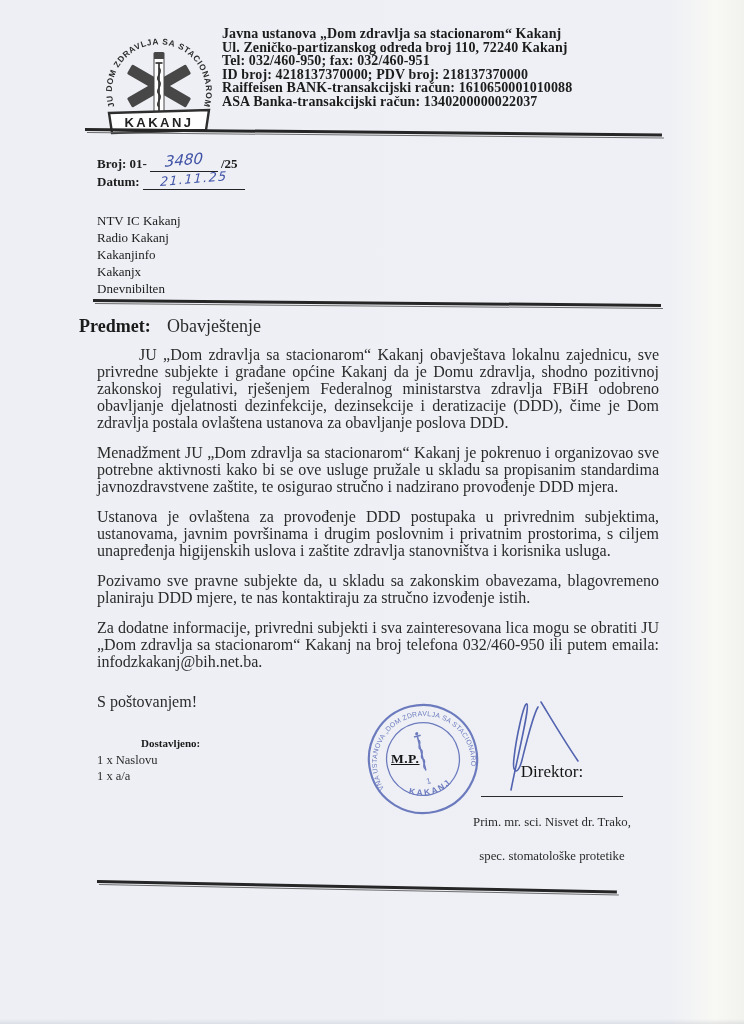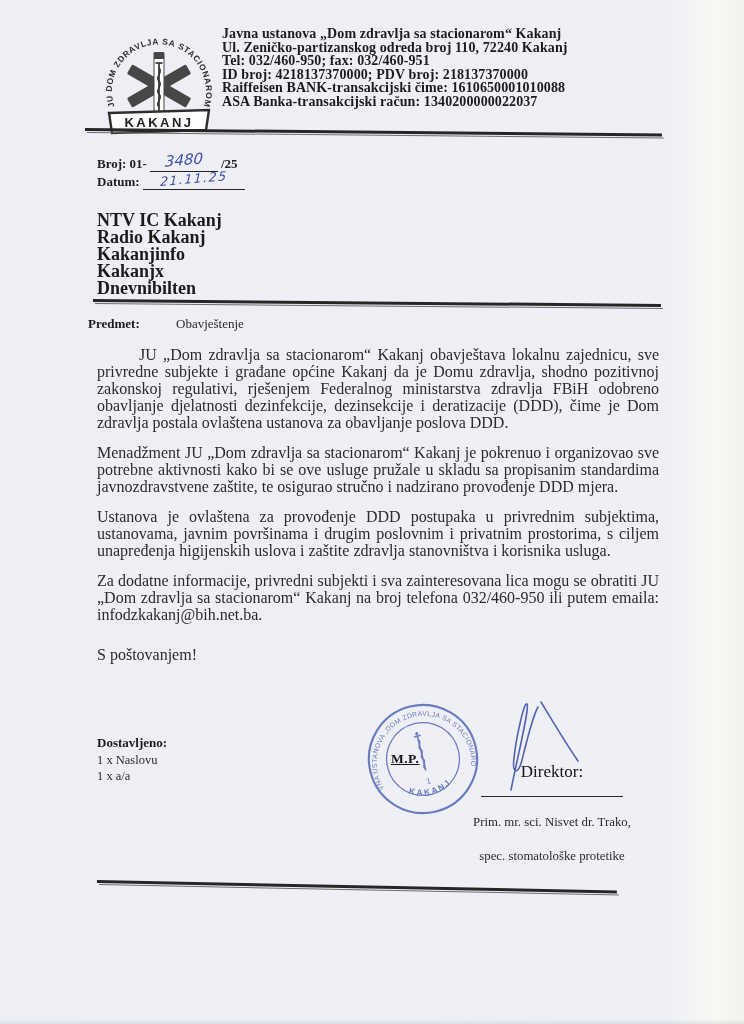--- a/index.html
+++ b/index.html
@@ -28,34 +28,34 @@
   .refrow { height:20px; white-space:nowrap; }
   .slot { display:inline-block; border-bottom:1.6px solid #222; text-align:center;
     vertical-align:bottom; margin:0 3px; }
   .slot-broj { width:68px; }
   .slot-datum { width:102px; }
   .hand { display:inline-block; font-family:"DejaVu Sans", sans-serif; font-style:italic;
     font-weight:400; color:#3f51a5; transform:rotate(-5deg) skewX(-8deg); position:relative; top:-2px; }
   .hand-broj { font-size:15px; }
   .hand-datum { font-size:12.5px; letter-spacing:1.5px; }
 
-  .recipients { position:absolute; left:97px; top:212px; font-weight:bold; font-size:18px;
+  .recipients { position:absolute; left:97px; top:212px; font-weight:normal; font-size:13px;
     line-height:17px; color:#1b1b1b; }
 
-  .subject { position:absolute; left:88px; top:316px; font-size:13px; }
+  .subject { position:absolute; left:79px; top:316px; font-size:18px; }
   .subject .lbl { display:inline-block; width:88px; font-weight:bold; color:#1b1b1b; }
 
   .body-text { position:absolute; left:97px; top:346px; width:562px; font-size:16px; line-height:17px; }
   .body-text p { margin:0 0 13px 0; text-align:justify; }
   .body-text p.first { text-indent:42px; }
   .closing { margin-top:23px; }
 
   
   .dostavljeno { position:absolute; left:97px; top:735px; font-size:12.5px; line-height:16.5px; }
-  .dostavljeno .lbl { font-weight:bold; font-size:13px; color:#1b1b1b; }
+  .dostavljeno .lbl { font-weight:bold; font-size:11px; color:#1b1b1b;margin-left:44px; }
 
   .stamp { position:absolute; left:364px; top:700px; width:118px; height:118px;
     transform:rotate(-14deg); opacity:.88; z-index:1; }
   .mp { position:absolute; left:391px; top:751px; font-weight:bold; font-size:13.5px;
     color:#141414; z-index:2; letter-spacing:.5px;text-decoration:underline; }
 
   .director { position:absolute; left:452px; top:731px; width:200px; text-align:center; z-index:2; }
   .director .lbl { font-weight:normal; font-size:17px; color:#151515;margin-top:31px; }
   .director .sigline { width:142px; margin:13px auto 3px auto; border-bottom:1.6px solid #2a2a2a; height:1px; }
   .director .name, .director .title { font-size:12.8px; line-height:16.5px;margin-top:17px; }
@@ -91,21 +91,21 @@
         <text x="66" y="109" text-anchor="middle" font-family="Liberation Sans, sans-serif" font-size="13" font-weight="bold" fill="#222" letter-spacing="2.5">KAKANJ</text>
       </g>
     </svg>
   </div>
 
   <div class="lh-text">
     <div>Javna ustanova „Dom zdravlja sa stacionarom“ Kakanj</div>
     <div>Ul. Zeničko-partizanskog odreda broj 110, 72240 Kakanj</div>
     <div>Tel: 032/460-950; fax: 032/460-951</div>
     <div>ID broj: 4218137370000; PDV broj: 218137370000</div>
-    <div>Raiffeisen BANK-transakcijski čime: 1610650001010088</div>
+    <div>Raiffeisen BANK-transakcijski račun: 1610650001010088</div>
     <div>ASA Banka-transakcijski račun: 1340200000022037</div>
   </div>
 
   <div class="rule rule-header"></div>
 
   <div class="refblock">
     <div class="refrow">
       <span>Broj: 01-</span><span class="slot slot-broj"><span class="hand hand-broj">3480</span></span><span>/25</span>
     </div>
     <div class="refrow">
@@ -124,20 +124,21 @@
   <div class="rule rule-recipients"></div>
 
   <div class="subject">
     <span class="lbl">Predmet:</span><span>Obavještenje</span>
   </div>
 
   <div class="body-text">
     <p class="first">JU „Dom zdravlja sa stacionarom“ Kakanj obavještava lokalnu zajednicu, sve privredne subjekte i građane općine Kakanj da je Domu zdravlja, shodno pozitivnoj zakonskoj regulativi, rješenjem Federalnog ministarstva zdravlja FBiH odobreno obavljanje djelatnosti dezinfekcije, dezinsekcije i deratizacije (DDD), čime je Dom zdravlja postala ovlaštena ustanova za obavljanje poslova DDD.</p>
     <p>Menadžment JU „Dom zdravlja sa stacionarom“ Kakanj je pokrenuo i organizovao sve potrebne aktivnosti kako bi se ove usluge pružale u skladu sa propisanim standardima javnozdravstvene zaštite, te osigurao stručno i nadzirano provođenje DDD mjera.</p>
     <p>Ustanova je ovlaštena za provođenje  DDD postupaka u privrednim subjektima, ustanovama, javnim površinama i drugim poslovnim i privatnim prostorima, s ciljem unapređenja higijenskih uslova i zaštite zdravlja stanovništva i korisnika usluga.</p>
+    <p>Pozivamo sve pravne subjekte da, u skladu sa zakonskim obavezama, blagovremeno planiraju DDD mjere, te nas kontaktiraju za stručno izvođenje istih.</p>
     <p>Za dodatne informacije, privredni subjekti i sva zainteresovana lica mogu se obratiti JU „Dom zdravlja sa stacionarom“ Kakanj na broj telefona 032/460-950 ili putem emaila: infodzkakanj@bih.net.ba.</p>
     <div class="closing">S poštovanjem!</div>
   </div>
 
   <div class="dostavljeno">
     <div class="lbl">Dostavljeno:</div>
     <div>1 x Naslovu</div>
     <div>1 x a/a</div>
   </div>
 

